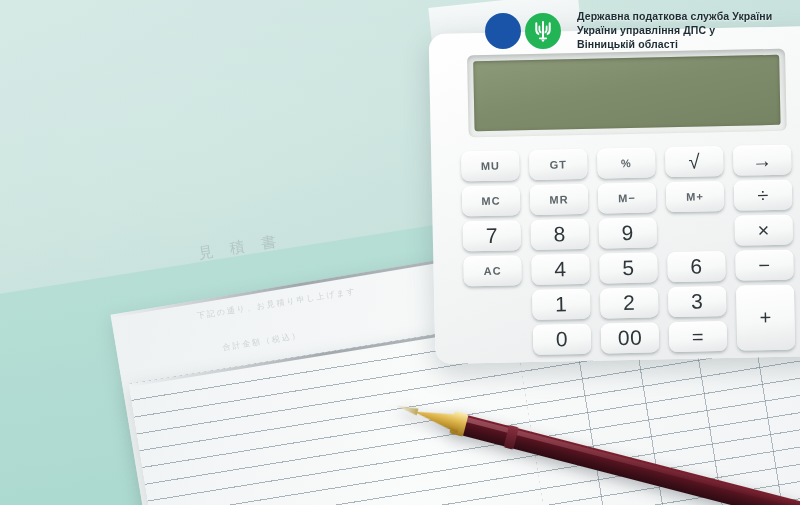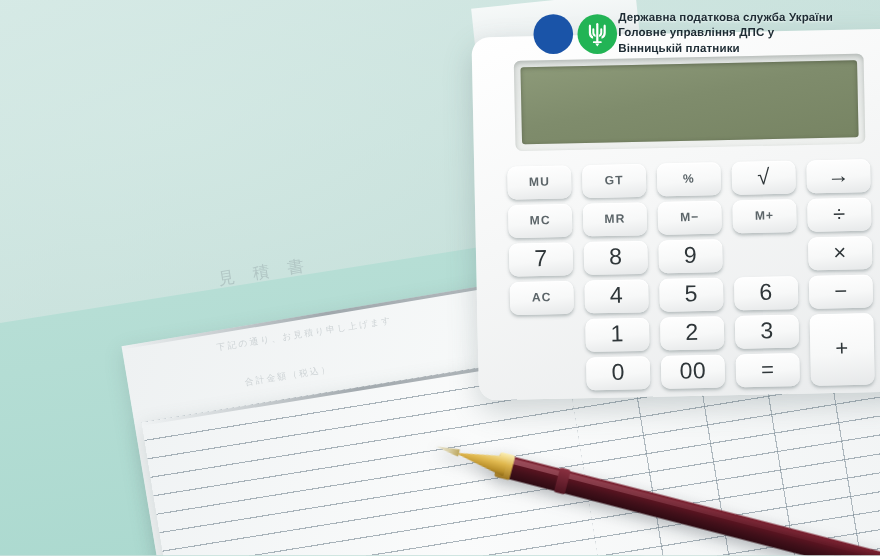--- a/index.html
+++ b/index.html
@@ -116,21 +116,21 @@
     color:#3c4347;font-family:"Liberation Sans",sans-serif;
     font-size:15px;font-weight:600;letter-spacing:.5px;
     user-select:none;
   }
   .key.small{font-size:11px;font-weight:700;letter-spacing:1px;color:#5c6569;}
   .key.num{font-size:21px;font-weight:400;color:#2f3639;}
   .key.op{font-size:20px;font-weight:500;color:#2f3639;}
 
   
   .logo{
-    position:absolute;left:485px;top:10px;display:flex;align-items:center;gap:1px;
+    position:absolute;left:485px;top:10px;display:flex;align-items:center;gap:16px;
     z-index:40;
   }
   .logo-mark{display:flex;align-items:center;}
   .circ{width:36px;height:36px;border-radius:50%;display:block;}
   .circ-blue{background:#1a54a8;}
   .circ-green{background:#22b455;margin-left:4px;display:flex;align-items:center;justify-content:center;}
   .logo-text{
     color:#1d2b33;font-family:"Liberation Sans",sans-serif;
     font-size:10.5px;font-weight:700;line-height:1.32;letter-spacing:.1px;
     max-width:225px;text-shadow:0 1px 2px rgba(255,255,255,.75);
@@ -277,19 +277,19 @@
             <path d="M6.4 6.6 q0.9 0 0.9 1.1 v3.0 q0 1.4 1.1 1.9 v2.0 q-2.9 -0.8 -2.9 -3.8 V7.7 q0 -1.1 0.9 -1.1z"></path>
             <path d="M13.6 6.6 q-0.9 0 -0.9 1.1 v3.0 q0 1.4 -1.1 1.9 v2.0 q2.9 -0.8 2.9 -3.8 V7.7 q0 -1.1 -0.9 -1.1z"></path>
             <path d="M6.6 18.6 h6.8 q0.6 0 0.6 0.8 t-0.6 0.8 H6.6 q-0.6 0 -0.6 -0.8 t0.6 -0.8z"></path>
             <path d="M8.1 20.6 h3.8 l-1.9 2.7 z"></path>
           </g>
         </svg>
       </span>
     </div>
     <div class="logo-text">
       <div>Державна податкова служба України</div>
-      <div>Головне управління ДПС у</div>
-      <div>Вінницькій платники</div>
+      <div>України управління ДПС у</div>
+      <div>Вінницькій області</div>
     </div>
   </div>
 
 
 </div>
 
 </body></html>

